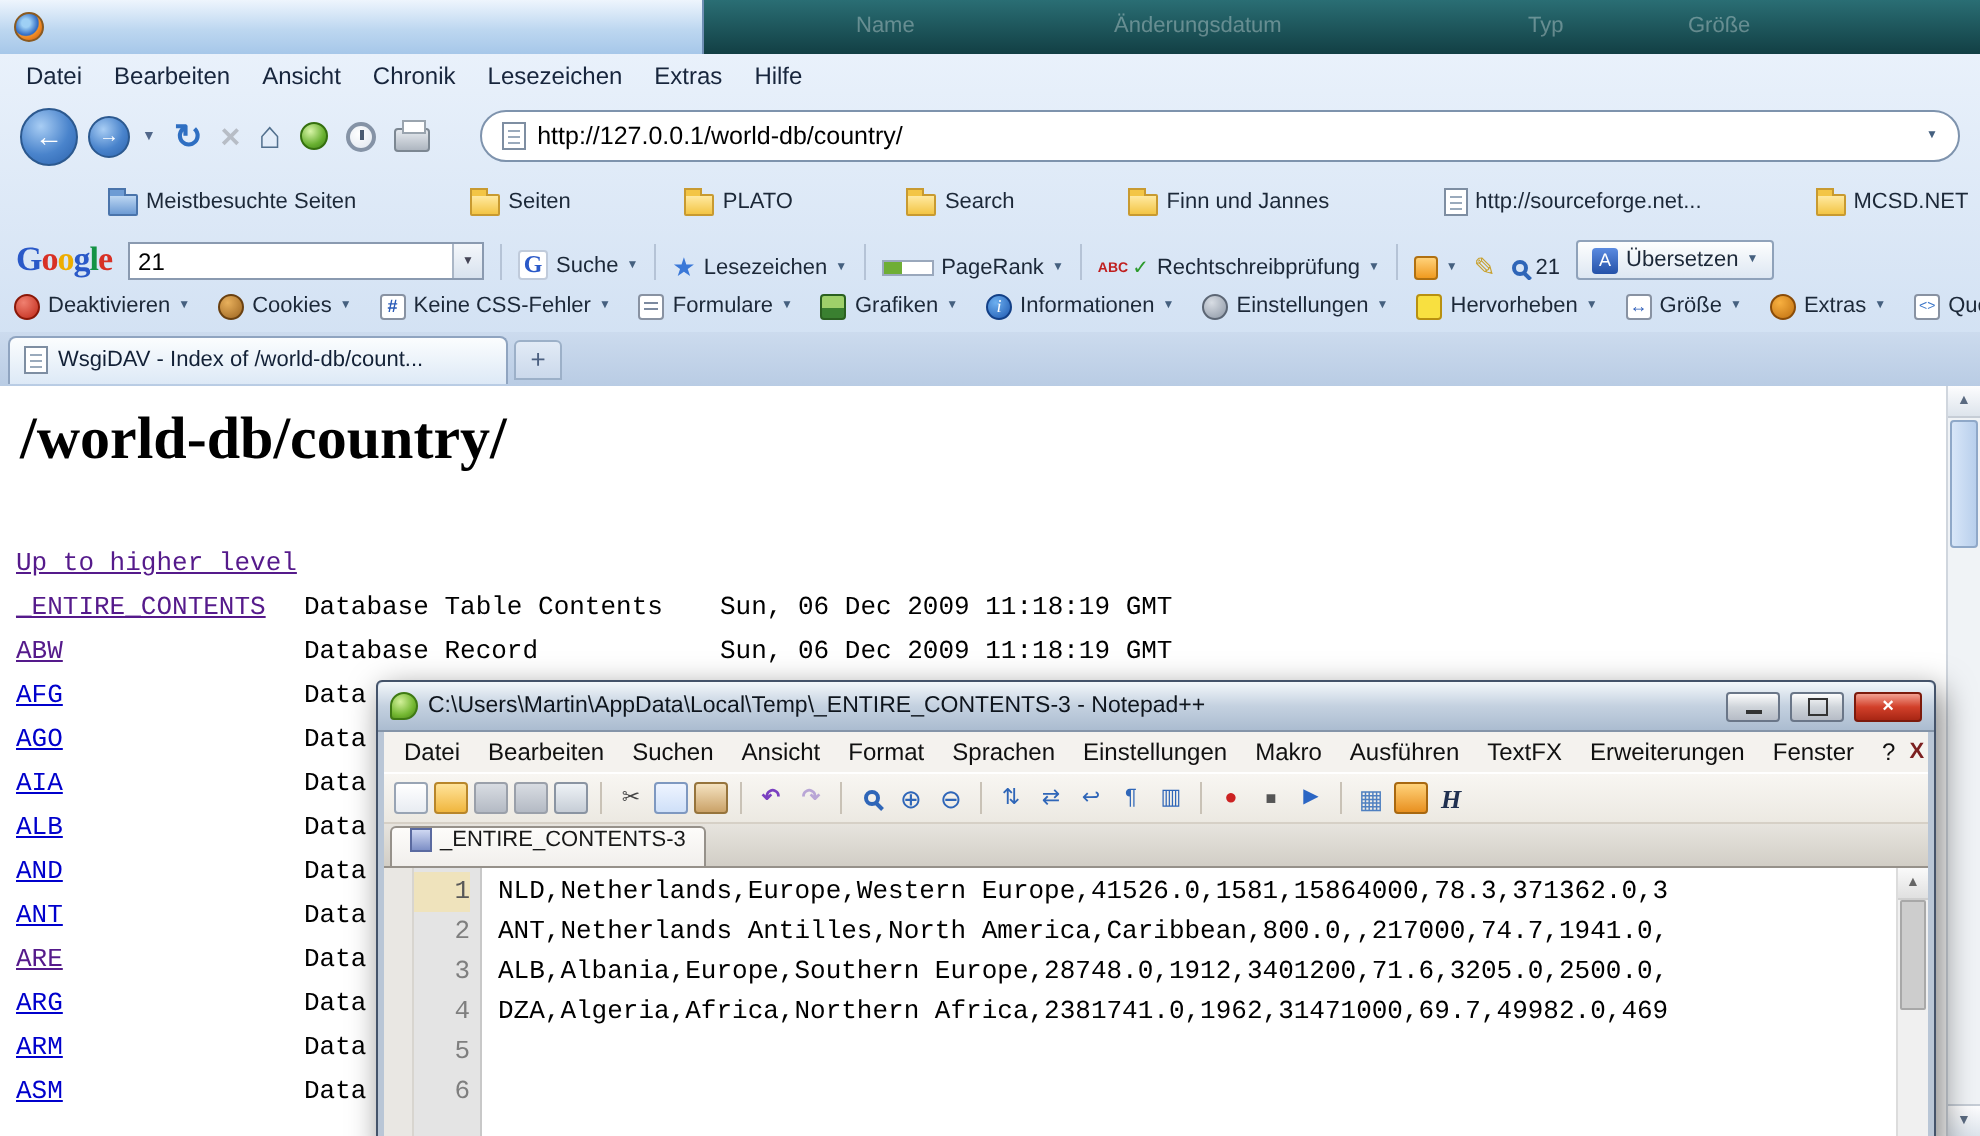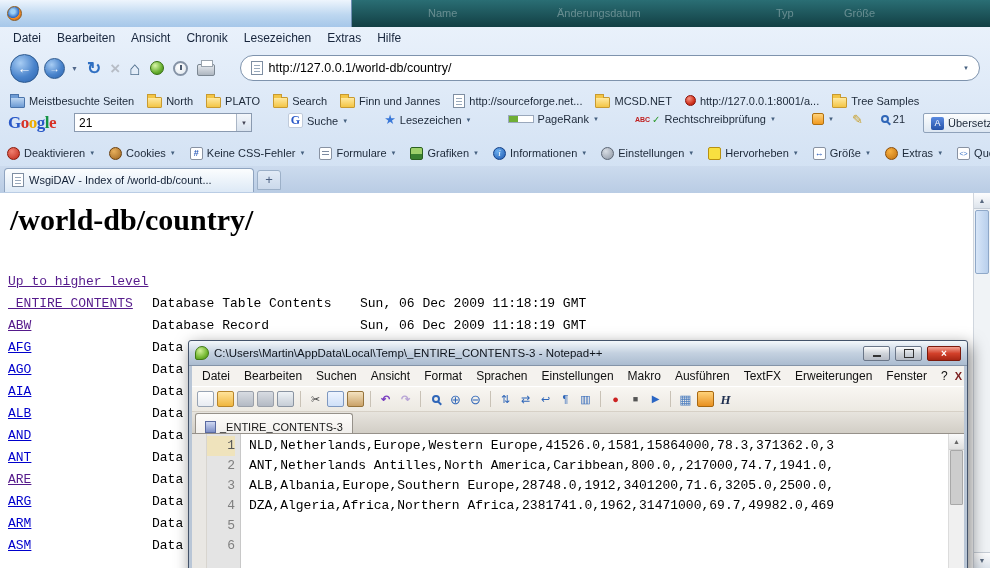--- a/index.html
+++ b/index.html
@@ -48,31 +48,31 @@
     background:#fff; border:1px solid #9aa4ae; }
   .urlbar { flex:1; height:26px; margin-left:16px; background:#fff; border:1px solid #7e93ad;
     border-radius:13px; display:flex; align-items:center; gap:6px; padding:0 10px; }
   .url-input { border:none; outline:none; flex:1; font-size:12.5px; color:#000; background:transparent;
     font-family:"Liberation Sans",sans-serif; }
   .pageico { width:12px; height:14px; background:#fff; border:1px solid #7e8ea2; position:relative; flex:0 0 auto; }
   .pageico::after { content:""; position:absolute; left:2px; top:3px; width:6px; height:1px; background:#9aaabc;
     box-shadow:0 3px 0 #9aaabc, 0 6px 0 #9aaabc; }
 
   .fx-bookmarks { height:25px; display:flex; align-items:center; gap:13px; padding:0 10px; overflow:hidden; white-space:nowrap; }
-  .bm { display:flex; align-items:center; gap:4px; font-size:11px; color:#1c2838; }
+  .bm { display:flex; align-items:center; gap:4px; font-size:11px; color:#1c2838;margin-left:44px; }
   .folder-ico { width:15px; height:11px; background:linear-gradient(#ffe9a0,#f3c545); border:1px solid #c89a30;
     border-radius:1px; position:relative; margin-top:3px; flex:0 0 auto; }
   .folder-ico::before { content:""; position:absolute; top:-4px; left:-1px; width:7px; height:3px;
     background:#f3c545; border:1px solid #c89a30; border-bottom:none; }
   .folder-ico.blue { background:linear-gradient(#bcd6f2,#6d9bd4); border-color:#4a74ab; }
   .folder-ico.blue::before { background:#6d9bd4; border-color:#4a74ab; }
   .reddot-ico { width:11px; height:11px; border-radius:50%; border:1px solid #8a1008;
     background:radial-gradient(circle at 35% 30%, #f59182, #d23520 60%, #9c1808); }
 
-  .fx-googlebar { height:27px; display:flex; align-items:flex-start; gap:18px; padding:0 8px; overflow:hidden; white-space:nowrap; }
+  .fx-googlebar { height:27px; display:flex; align-items:flex-end; gap:8px; padding:0 8px; overflow:hidden; white-space:nowrap; }
   .glogo { font-family:"Liberation Serif",serif; font-weight:bold; font-size:17px; letter-spacing:-.5px; }
   .gl-b { color:#2a59c8; } .gl-r { color:#d83025; } .gl-y { color:#eead00; } .gl-g { color:#149344; }
   .gsearch { width:178px; height:19px; border:1px solid #8a9ab0; background:#fff; display:flex; align-items:center; }
   .gsearch-input { border:none; outline:none; flex:1; min-width:0; font-size:12px; padding:0 4px;
     font-family:"Liberation Sans",sans-serif; }
   .gsearch-drop { width:15px; height:100%; border-left:1px solid #aab6c6; display:flex; align-items:center;
     justify-content:center; font-size:6px; color:#445; background:linear-gradient(#f4f7fb,#d8e2ee); }
   .gtb { display:flex; align-items:center; gap:4px; font-size:11px; color:#1c2838; }
   .drop { font-size:6px; color:#45607f; }
   .gsep { width:1px; height:18px; background:#b5c3d6; }
@@ -187,21 +187,21 @@
   .t-guide::before { content:"▥"; color:#2f66b8; }
   .t-record::before { content:"●"; color:#cc2222; }
   .t-stoprec::before { content:"■"; color:#555; font-size:9px; }
   .t-play::before { content:"▶"; color:#2b66c4; font-size:10px; }
   .t-map::before { content:"▦"; color:#5080c0; font-size:13px; }
   .t-fx { background:linear-gradient(#ffd27a,#e89020); border:1px solid #a86810; }
   .t-html::before { content:"H"; font-family:"Liberation Serif",serif; font-style:italic; font-weight:bold; color:#203050; font-size:13px; }
 
   .npp-tabbar { height:22px; background:linear-gradient(#e7e4de,#d2cec6); display:flex; align-items:flex-end;
     padding-left:3px; border-bottom:1px solid #96918a; }
-  .npp-tab { height:20px; display:flex; align-items:flex-end; gap:4px; padding:0 9px; font-size:11px; color:#181818;
+  .npp-tab { height:20px; display:flex; align-items:flex-start; gap:4px; padding:0 9px; font-size:11px; color:#181818;
     background:linear-gradient(#fdfcfa,#f1efec); border:1px solid #96918a; border-bottom:none; border-radius:3px 3px 0 0; }
   .tab-doc-ico { width:11px; height:12px; background:linear-gradient(#cfd8f2,#7d8fc6); border:1px solid #5a6aa0; }
 
   .npp-editor { flex:1; display:flex; background:#fff; overflow:hidden; }
   .margin-bm { width:15px; background:#e9e7e3; border-right:1px solid #d8d5cf; flex:0 0 auto; }
   .gutter { width:34px; background:#e4e4e4; border-right:1px solid #c8c8c8; color:#7f7f7f; flex:0 0 auto;
     font:13px/20px "Liberation Mono","DejaVu Sans Mono",monospace; text-align:right; padding:2px 5px 0 0; }
   .gutter .cur { background:#efe3bc; color:#585858; }
   .code { flex:1; font:13px/20px "Liberation Mono","DejaVu Sans Mono",monospace; color:#000;
     padding:2px 0 0 8px; overflow:hidden; }
@@ -212,21 +212,21 @@
     border:1px solid #a8a8a8; border-radius:1px; }
 </style>
 </head>
 <body>
 
 <div class="screen">
 
   <div class="behind-bar">
     <span class="behind-hint" style="left:76px">Name</span>
     <span class="behind-hint" style="left:205px">Änderungsdatum</span>
-    <span class="behind-hint" style="left:424px">Typ</span>
+    <span class="behind-hint" style="left:412px">Typ</span>
     <span class="behind-hint" style="left:492px">Größe</span>
   </div>
 
   <div class="fx">
     <div class="fx-titlebar">
       <span class="fx-logo"></span>
     </div>
 
     <div class="fx-chrome">
       <div class="fx-menubar">
@@ -256,21 +256,21 @@
         </span>
       </div>
 
       <div class="fx-bookmarks">
         <span class="bm">
             <span class="folder-ico blue"></span>
             <span>Meistbesuchte Seiten</span>
           </span>
         <span class="bm">
             <span class="folder-ico"></span>
-            <span>North</span>
+            <span>Seiten</span>
           </span>
         <span class="bm">
             <span class="folder-ico"></span>
             <span>PLATO</span>
           </span>
         <span class="bm">
             <span class="folder-ico"></span>
             <span>Search</span>
           </span>
         <span class="bm">

